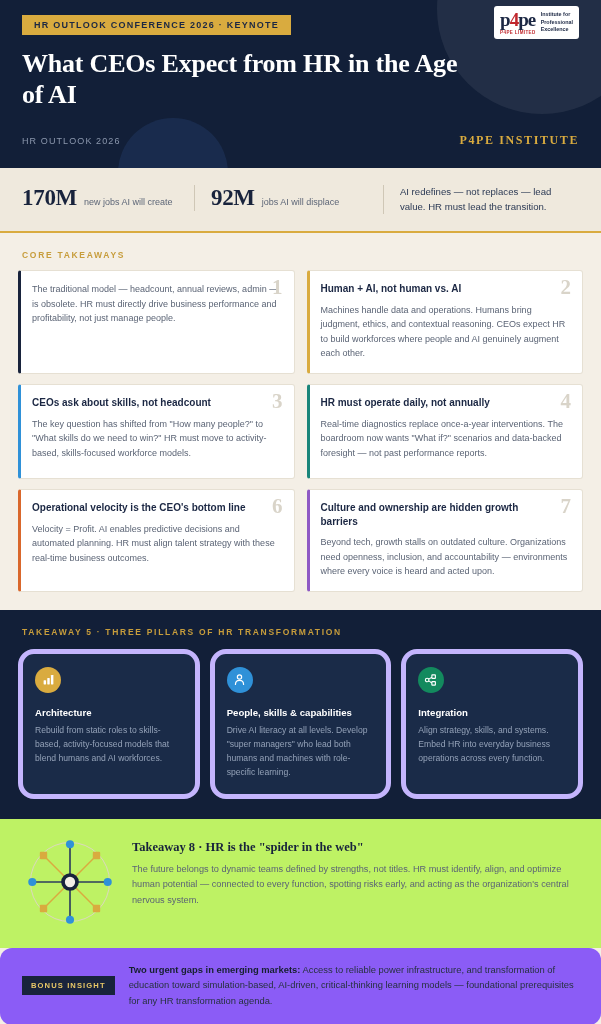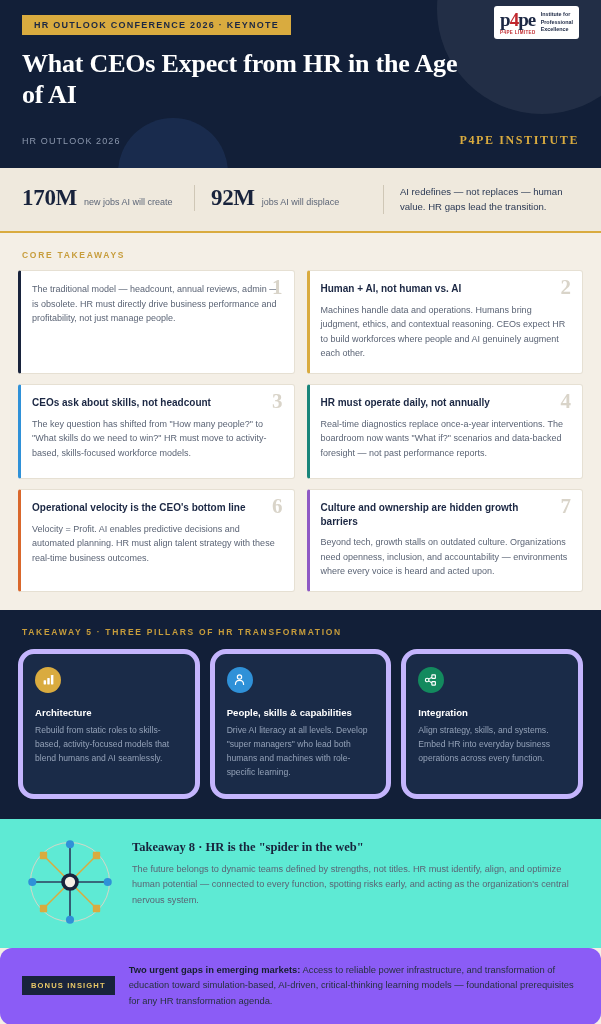--- a/index.html
+++ b/index.html
@@ -251,21 +251,21 @@
     margin-bottom: 6px;
   }
   .pillar-body {
     color: #94a2b8;
     font-size: 8.6px;
     line-height: 1.62;
   }
 
   
   .spider {
-    background: #5eead4;
+    background: #bef264;
     display: flex;
     align-items: flex-start;
     gap: 14px;
     padding: 17px 22px 16px 22px;
   }
   .spider-diagram { flex: 0 0 96px; }
   .spider-text { flex: 1; padding-top: 4px; }
   .spider-title {
     font-family: "Liberation Serif", serif;
     font-weight: bold;
@@ -345,21 +345,21 @@
 
   <div class="stats">
     <div class="stat">
       <span class="stat-num">170M</span>
       <span class="stat-label">new jobs AI will create</span>
     </div>
     <div class="stat">
       <span class="stat-num">92M</span>
       <span class="stat-label">jobs AI will displace</span>
     </div>
-    <div class="stat-note">AI redefines — not replaces — human value. HR gaps lead the transition.</div>
+    <div class="stat-note">AI redefines — not replaces — lead value. HR must lead the transition.</div>
   </div>
 
   <div class="section-label">CORE TAKEAWAYS</div>
   <div class="cards">
 
     <div class="card" style="border-left-color:#18233c">
       <div class="card-num">1</div>
       <div class="card-body">The traditional model — headcount, annual reviews, admin — is obsolete. HR must directly drive business performance and profitability, not just manage people.</div>
     </div>
 
@@ -400,21 +400,21 @@
 
       <div class="pillar">
         <div class="pillar-icon" style="background:#d9ab3f">
           <svg width="13" height="13" viewBox="0 0 16 16" aria-hidden="true">
             <rect x="2" y="9" width="3" height="5" fill="#fff" rx="0.6"></rect>
             <rect x="6.5" y="6" width="3" height="8" fill="#fff" rx="0.6"></rect>
             <rect x="11" y="2.5" width="3" height="11.5" fill="#fff" rx="0.6"></rect>
           </svg>
         </div>
         <div class="pillar-title">Architecture</div>
-        <div class="pillar-body">Rebuild from static roles to skills-based, activity-focused models that blend humans and AI seamlessly.</div>
+        <div class="pillar-body">Rebuild from static roles to skills-based, activity-focused models that blend humans and AI workforces.</div>
       </div>
 
       <div class="pillar">
         <div class="pillar-icon" style="background:#2f91d8">
           <svg width="13" height="13" viewBox="0 0 16 16" aria-hidden="true">
             <circle cx="8" cy="5" r="2.6" fill="none" stroke="#fff" stroke-width="1.5"></circle>
             <path d="M3 14 C3 10.4 5.3 9 8 9 C10.7 9 13 10.4 13 14" fill="none" stroke="#fff" stroke-width="1.5" stroke-linecap="round"></path>
           </svg>
         </div>
         <div class="pillar-title">People, skills &amp; capabilities</div>

